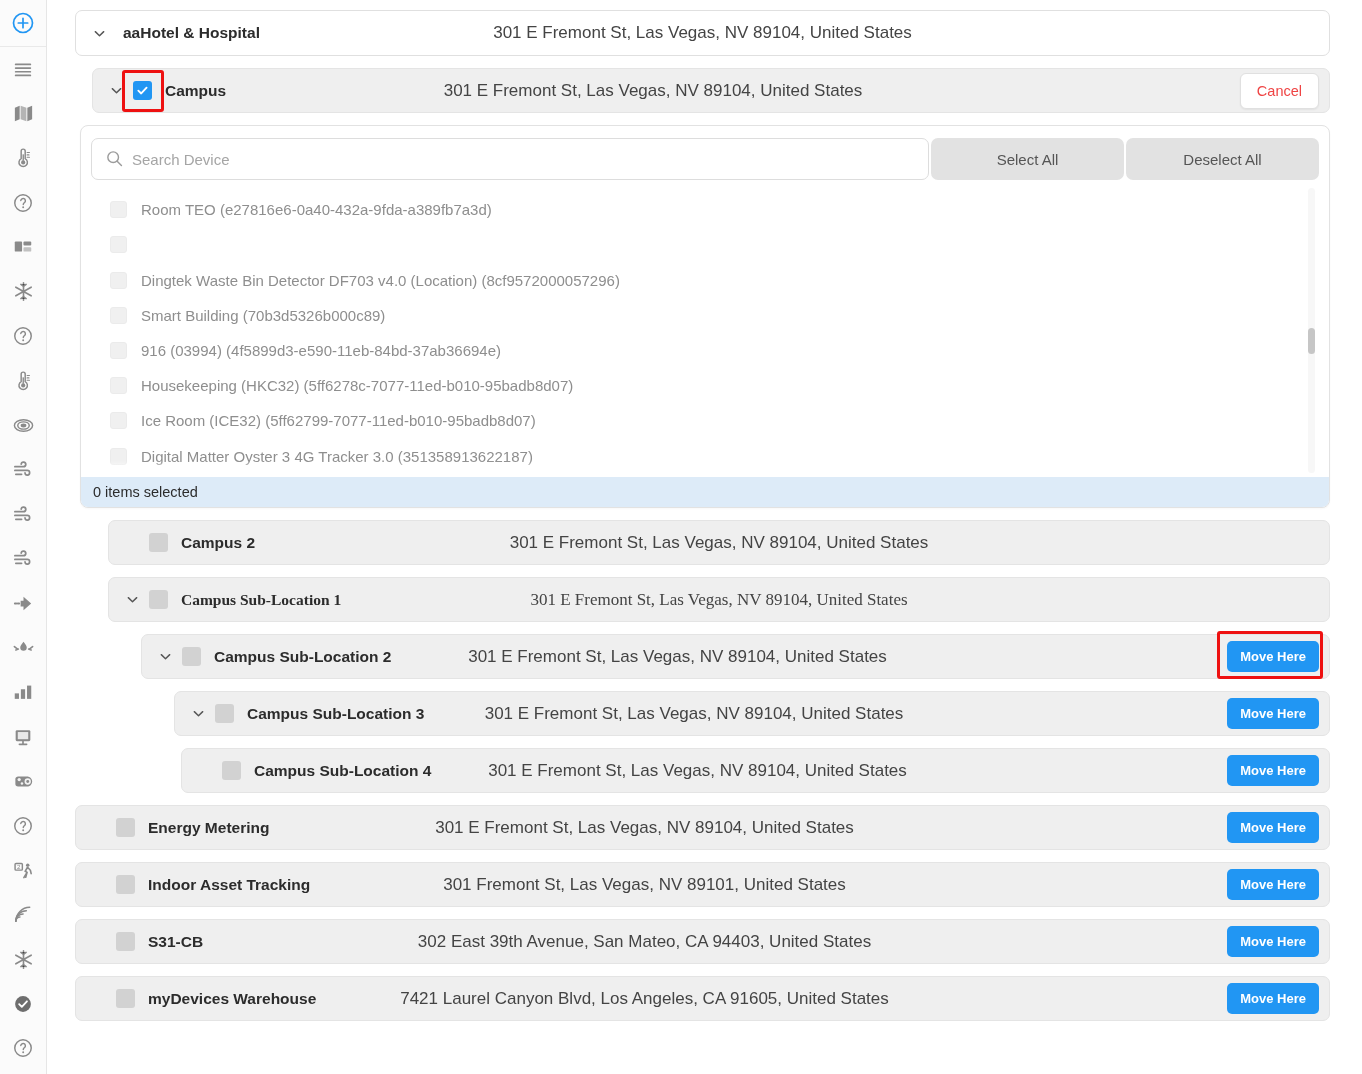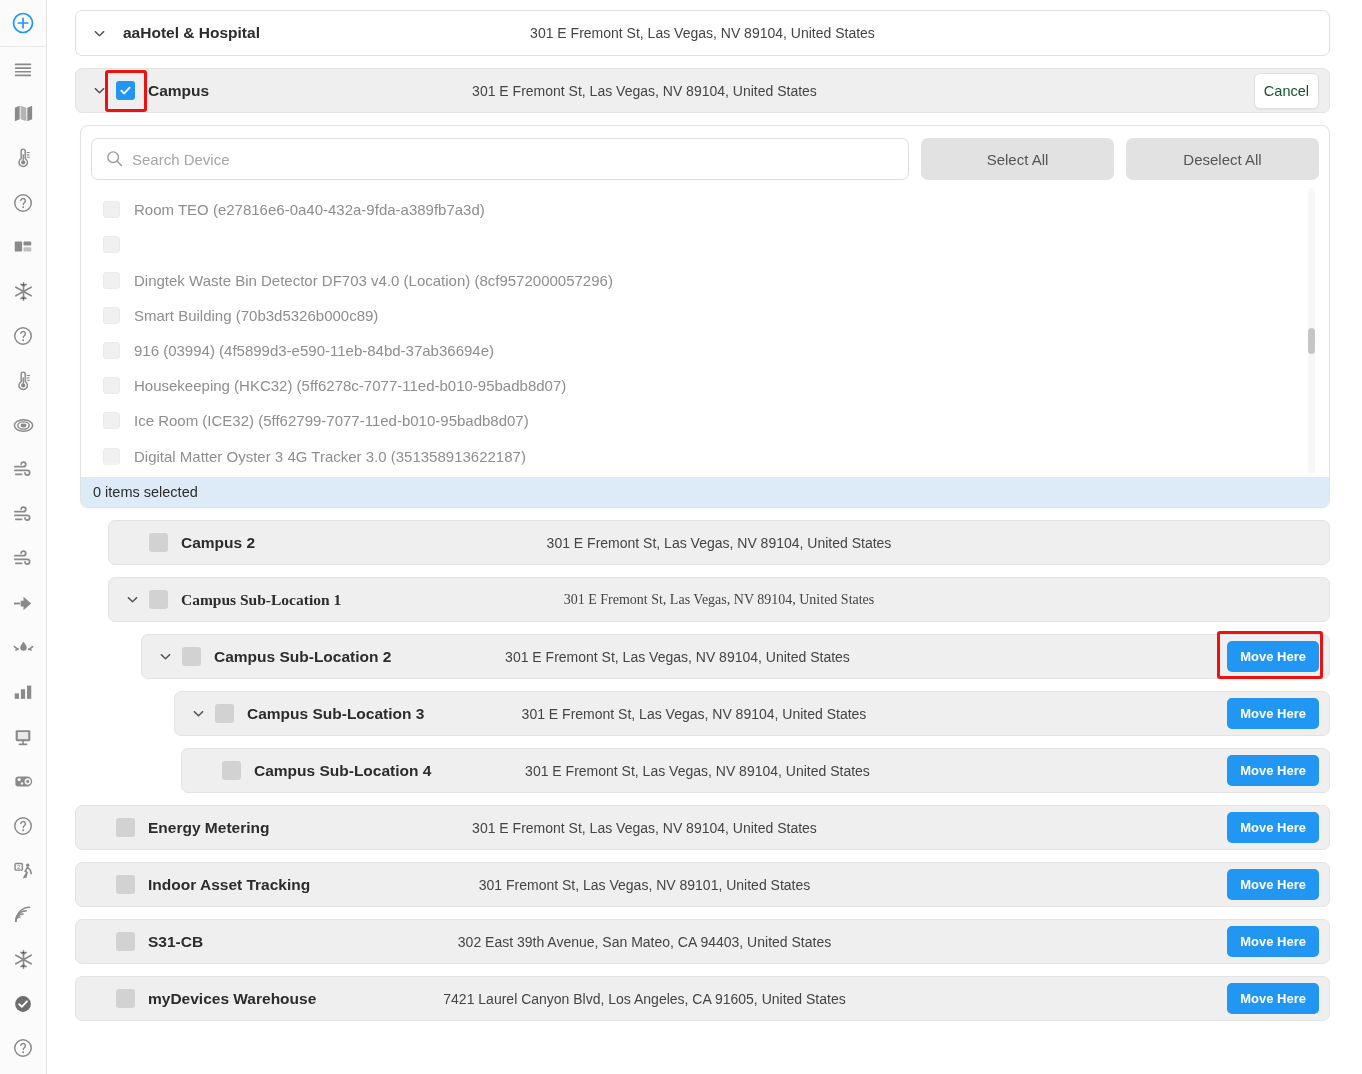--- a/index.html
+++ b/index.html
@@ -88,21 +88,21 @@
     font-size: 15.5px;
     font-weight: bold;
     color: #2c2c2c;
     margin-left: 13px;
     white-space: nowrap;
   }
   .row-addr {
     position: absolute;
     left: 0; right: 0;
     text-align: center;
-    font-size: 14px;
+    font-size: 17px;
     color: #444;
     pointer-events: none;
   }
   .row.has-btn .row-addr { right: 116px; }
   .row-spacer { flex: 1 1 auto; }
 
   .btn-move {
     position: relative; z-index: 2;
     background: #2196f3;
     color: #ffffff;
@@ -111,42 +111,42 @@
     font-family: "Liberation Sans", sans-serif;
     font-size: 13px;
     font-weight: bold;
     padding: 8px 13px;
     cursor: pointer;
     white-space: nowrap;
   }
   .btn-cancel {
     position: relative; z-index: 2;
     background: #ffffff;
-    color: #14532d;
+    color: #ef4444;
     border: 1px solid #e0e0e0;
     border-radius: 6px;
     font-family: "Liberation Sans", sans-serif;
     font-size: 14.5px;
-    padding: 9px 9px;
+    padding: 9px 16px;
     cursor: pointer;
     white-space: nowrap;
     box-shadow: 0 1px 2px rgba(0,0,0,.06);
   }
 
   
   .picker {
     position: relative;
     border: 1px solid #e2e2e2;
     border-radius: 8px;
     background: #ffffff;
     margin-bottom: 12px;
     padding: 12px 10px 0 10px;
     box-shadow: 0 1px 2px rgba(0,0,0,.03);
   }
-  .picker-top { display: flex; align-items: center; gap: 12px; }
+  .picker-top { display: flex; align-items: center; gap: 2px; }
   .search-wrap {
     position: relative;
     flex: 1 1 auto;
     height: 42px;
   }
   .search-input {
     width: 100%; height: 42px;
     border: 1px solid #dddddd;
     border-radius: 7px;
     background: #fff;
@@ -173,21 +173,21 @@
     cursor: pointer;
   }
 
   .device-list {
     position: relative;
     height: 293px;
     overflow: hidden;
     margin-top: 4px;
   }
   .device-scroll {
-    position: absolute; top: -27px; left: 0; right: 0;
+    position: absolute; top: -27px; left: 7px; right: 0;
   }
   .device-row {
     display: flex; align-items: center;
     height: 35.2px;
     padding-left: 12px;
     cursor: pointer;
   }
   .device-cbox {
     width: 17px; height: 17px; flex: 0 0 17px;
     border-radius: 3px;
@@ -486,21 +486,21 @@
         <span class="chev">
           <svg width="15" height="15" viewBox="0 0 16 16">
             <path d="M3.5 6 L8 10.4 L12.5 6" fill="none" stroke="#555" stroke-width="1.5" stroke-linecap="round" stroke-linejoin="round"></path>
           </svg>
         </span>
         <span class="row-label">aaHotel &amp; Hospital</span>
       </div>
       <span class="row-addr">301 E Fremont St, Las Vegas, NV 89104, United States</span>
     </div>
 
-    <div class="row has-btn" style="margin-left:0;">
+    <div class="row has-btn" style="margin-left:17px;">
       <div class="row-left">
         <span class="chev">
           <svg width="15" height="15" viewBox="0 0 16 16">
             <path d="M3.5 6 L8 10.4 L12.5 6" fill="none" stroke="#555" stroke-width="1.5" stroke-linecap="round" stroke-linejoin="round"></path>
           </svg>
         </span>
         <span class="cbox checked">
           <svg width="13" height="13" viewBox="0 0 14 14">
             <path d="M2.5 7.2 L5.6 10.2 L11.4 3.9" fill="none" stroke="#fff" stroke-width="2" stroke-linecap="round" stroke-linejoin="round"></path>
           </svg>

